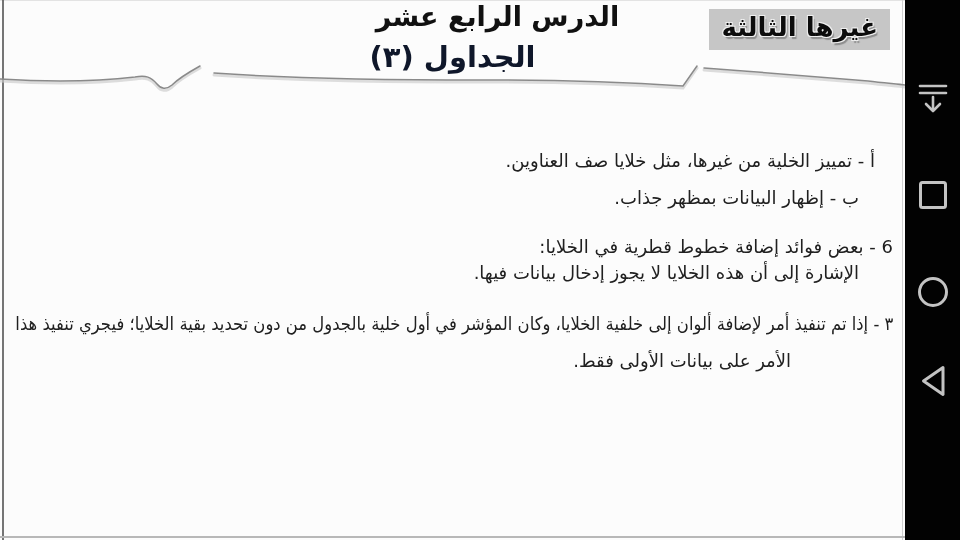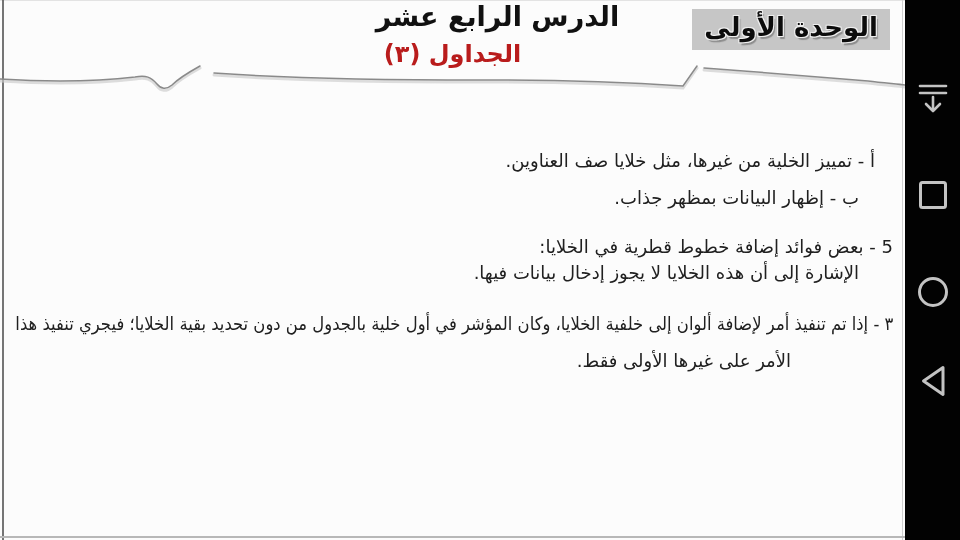--- a/index.html
+++ b/index.html
@@ -33,21 +33,21 @@
 
   
   .lesson-title {
     position: absolute; top: 1px; left: 0; width: 905px;
     text-align: center; direction: rtl;
     font-size: 27px; font-weight: bold; color: #111; margin-left: 45px;
   }
   .lesson-subtitle {
     position: absolute; top: 40px; left: 0; width: 905px;
     text-align: center; direction: rtl;
-    font-size: 24px; font-weight: bold; color: #b91c1c;
+    font-size: 29px; font-weight: bold; color: #0f172a;
   }
   .unit-badge {
     position: absolute; top: 9px; right: 15px;
     background: #c6c6c6; padding: 3px 12px 8px 12px;
     direction: rtl; font-size: 26px; font-weight: bold; color: #0c0c0c;
     text-shadow:
       1px 1px 0 #efefef, -1px -1px 0 #efefef,
       1px -1px 0 #efefef, -1px 1px 0 #efefef,
       2px 3px 1px #8d8d8d;
   }
@@ -88,41 +88,41 @@
 
 <div class="page">
 
   <div class="page-top-rule"></div>
   <div class="page-left-rule"></div>
   <div class="page-right-rule"></div>
   <div class="page-bottom-rule"></div>
 
   <div class="lesson-title">الدرس الرابع عشر</div>
   <div class="lesson-subtitle">الجداول (٣)</div>
-  <div class="unit-badge">الوحدة الأولى</div>
+  <div class="unit-badge">غيرها الثالثة</div>
 
   <svg class="torn-edge" viewBox="0 0 905 110" xmlns="http://www.w3.org/2000/svg">
     <g fill="none" stroke="#cccccc" stroke-width="3" stroke-linecap="round" opacity="0.65" transform="translate(0,2)">
       <path d="M0,79 C50,82 100,81 135,77 C146,75 151,77 157,84 C161,89 166,90 172,85 C179,78 191,71 200,66"></path>
       <path d="M214,73 C300,79 400,80 480,80 C560,80 620,82 683,86 L697,66"></path>
       <path d="M704,68 C760,72 820,77 868,81 C884,83 898,84 905,85"></path>
     </g>
     <g fill="none" stroke="#8a8a8a" stroke-width="1.5" stroke-linecap="round">
       <path d="M0,79 C50,82 100,81 135,77 C146,75 151,77 157,84 C161,89 166,90 172,85 C179,78 191,71 200,66"></path>
       <path d="M214,73 C300,79 400,80 480,80 C560,80 620,82 683,86 L697,66"></path>
       <path d="M704,68 C760,72 820,77 868,81 C884,83 898,84 905,85"></path>
     </g>
   </svg>
 
   <div class="line" id="l2">ب - إظهار البيانات بمظهر جذاب.</div>
   <div class="line" id="l1">أ - تمييز الخلية من غيرها، مثل خلايا صف العناوين.</div>
-  <div class="line" id="l3">5 - بعض فوائد إضافة خطوط قطرية في الخلايا:</div>
+  <div class="line" id="l3">6 - بعض فوائد إضافة خطوط قطرية في الخلايا:</div>
   <div class="line" id="l4">الإشارة إلى أن هذه الخلايا لا يجوز إدخال بيانات فيها.</div>
   <div class="line" id="l5" style="transform-origin: right center; transform: scaleX(0.911409);">٣ - إذا تم تنفيذ أمر لإضافة ألوان إلى خلفية الخلايا، وكان المؤشر في أول خلية بالجدول من دون تحديد بقية الخلايا؛ فيجري تنفيذ هذا</div>
-  <div class="line" id="l6">الأمر على غيرها الأولى فقط.</div>
+  <div class="line" id="l6">الأمر على بيانات الأولى فقط.</div>
 </div>
 
 <div class="navbar">
 
   <div class="nav-btn" id="btn-hide-kbd">
     <svg width="30" height="36" viewBox="0 0 30 36" fill="none" stroke="#c3c3c3" stroke-width="2.6" stroke-linecap="round" stroke-linejoin="round">
       <line x1="2" y1="6" x2="28" y2="6"></line>
       <line x1="2" y1="13" x2="28" y2="13"></line>
       <line x1="15" y1="17" x2="15" y2="30"></line>
       <polyline points="8,24 15,31 22,24"></polyline>

